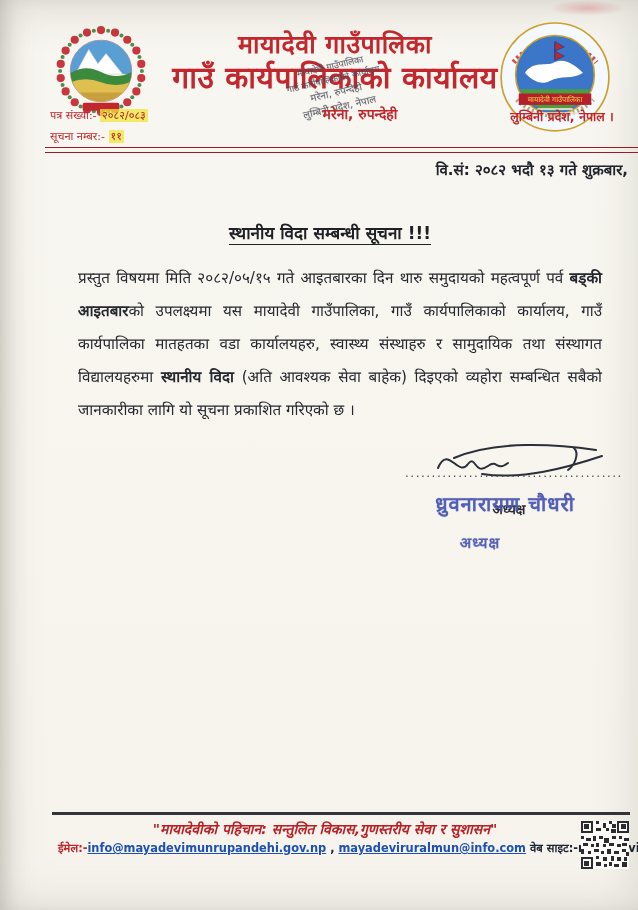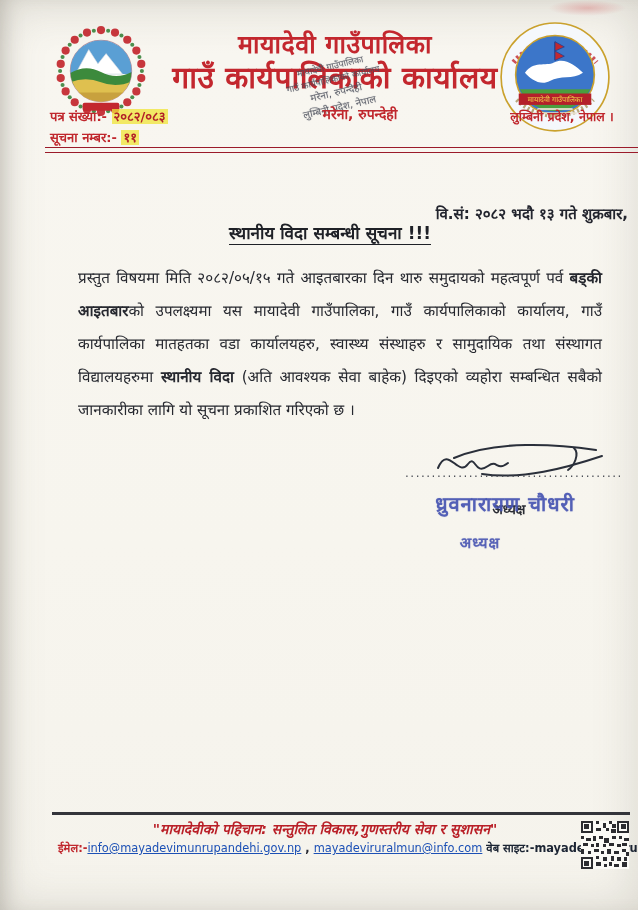--- a/index.html
+++ b/index.html
@@ -12,36 +12,36 @@
   }
   .abs{position:absolute;}
   .ctr{text-align:center;}
 
   
   .govt-label{top:6px;left:35px;width:600px;font-size:13px;font-weight:bold;color:#c0272d;}
   .muni-name{top:26px;left:35px;width:600px;font-size:25px;font-weight:bold;color:#c3272e;letter-spacing:.5px;}
   .office-name{top:56px;left:35px;width:600px;font-size:30px;font-weight:bold;color:#c3272e;letter-spacing:.5px;}
   .addr-center{top:104px;left:280px;width:160px;font-size:14px;font-weight:bold;color:#c0272d;}
   .addr-right{top:108px;left:492px;width:140px;font-size:12.5px;font-weight:bold;color:#c0272d;}
-  .ref-row{left:50px;font-size:13px;font-weight:bold;color:#c0272d;}
+  .ref-row{left:50px;font-size:11px;font-weight:normal;color:#c0272d;}
   .ref-row .hl{background:rgba(240,228,55,.75);padding:0 2px;color:#b22028;}
   .ref-1{top:107px;}
   .ref-2{top:128px;}
   .head-rule{top:147px;left:45px;right:0;height:4px;border-top:1.6px solid #9b1b2a;border-bottom:1.6px solid #9b1b2a;}
 
   
   .ink-stamp{top:60px;left:246px;width:178px;transform:rotate(-13deg);color:rgba(72,76,88,.78);
     text-align:center;line-height:1.45;text-shadow:0 0 1px rgba(72,76,88,.35);}
   .ink-stamp .s1{font-size:10px;}
   .ink-stamp .s2{font-size:9px;}
   .red-smudge{top:0;left:548px;width:78px;height:16px;
     background:radial-gradient(ellipse at center,rgba(205,70,75,.30),rgba(205,70,75,0) 70%);}
 
   
-  .date-block{top:158px;right:10px;text-align:right;font-size:15px;font-weight:bold;color:#23252e;line-height:25px;margin-top:44px;}
+  .date-block{top:158px;right:10px;text-align:right;font-size:15px;font-weight:bold;color:#23252e;line-height:25px;}
 
   
   .notice-title{top:221px;left:0;width:660px;font-size:17px;font-weight:bold;color:#1f2127;}
   .notice-title span{border-bottom:1.6px solid #1f2127;padding-bottom:1px;}
   .body-par{top:262px;left:78px;width:524px;font-size:15.2px;line-height:33px;
     text-align:justify;color:#26282f;}
   .quote-line{top:396px;left:70px;width:520px;font-size:13.2px;font-weight:bold;font-style:italic;color:#33353c;}
 
   
   .sig-svg{top:438px;left:424px;width:192px;height:44px;}
@@ -51,21 +51,21 @@
   .stamp-name{top:490px;left:385px;width:240px;font-size:20px;font-weight:bold;color:rgba(70,83,178,.88);
     text-align:center;letter-spacing:1px;text-shadow:0 0 1px rgba(70,83,178,.4);}
   .stamp-title{top:532px;left:380px;width:200px;font-size:15px;font-weight:bold;color:rgba(70,83,178,.85);
     text-align:center;letter-spacing:1px;text-shadow:0 0 1px rgba(70,83,178,.4);}
 
   
   .foot-rule{top:812px;left:52px;right:8px;height:2.6px;background:#33343a;}
   .foot-motto{top:819px;left:35px;width:580px;font-size:14px;font-weight:bold;font-style:italic;color:#b91f27;}
   .foot-contact{top:840px;left:58px;width:520px;font-size:11.4px;font-weight:bold;color:#23252e;white-space:nowrap;}
   .foot-contact .lbl-red{color:#c0272d;}
-  .foot-contact a{color:#1c50b5;text-decoration:underline;font-weight:normal;}
+  .foot-contact a{color:#1c50b5;text-decoration:underline;font-weight:bold;}
   .foot-contact .web{color:#1b2433;}
   .qr{top:821px;left:578px;width:54px;height:48px;}
 
   .logo-left{top:24px;left:55px;width:92px;height:94px;}
   .logo-right{top:20px;left:498px;width:114px;height:118px;}
 </style>
 </head>
 <body>
 
 <div class="page">

